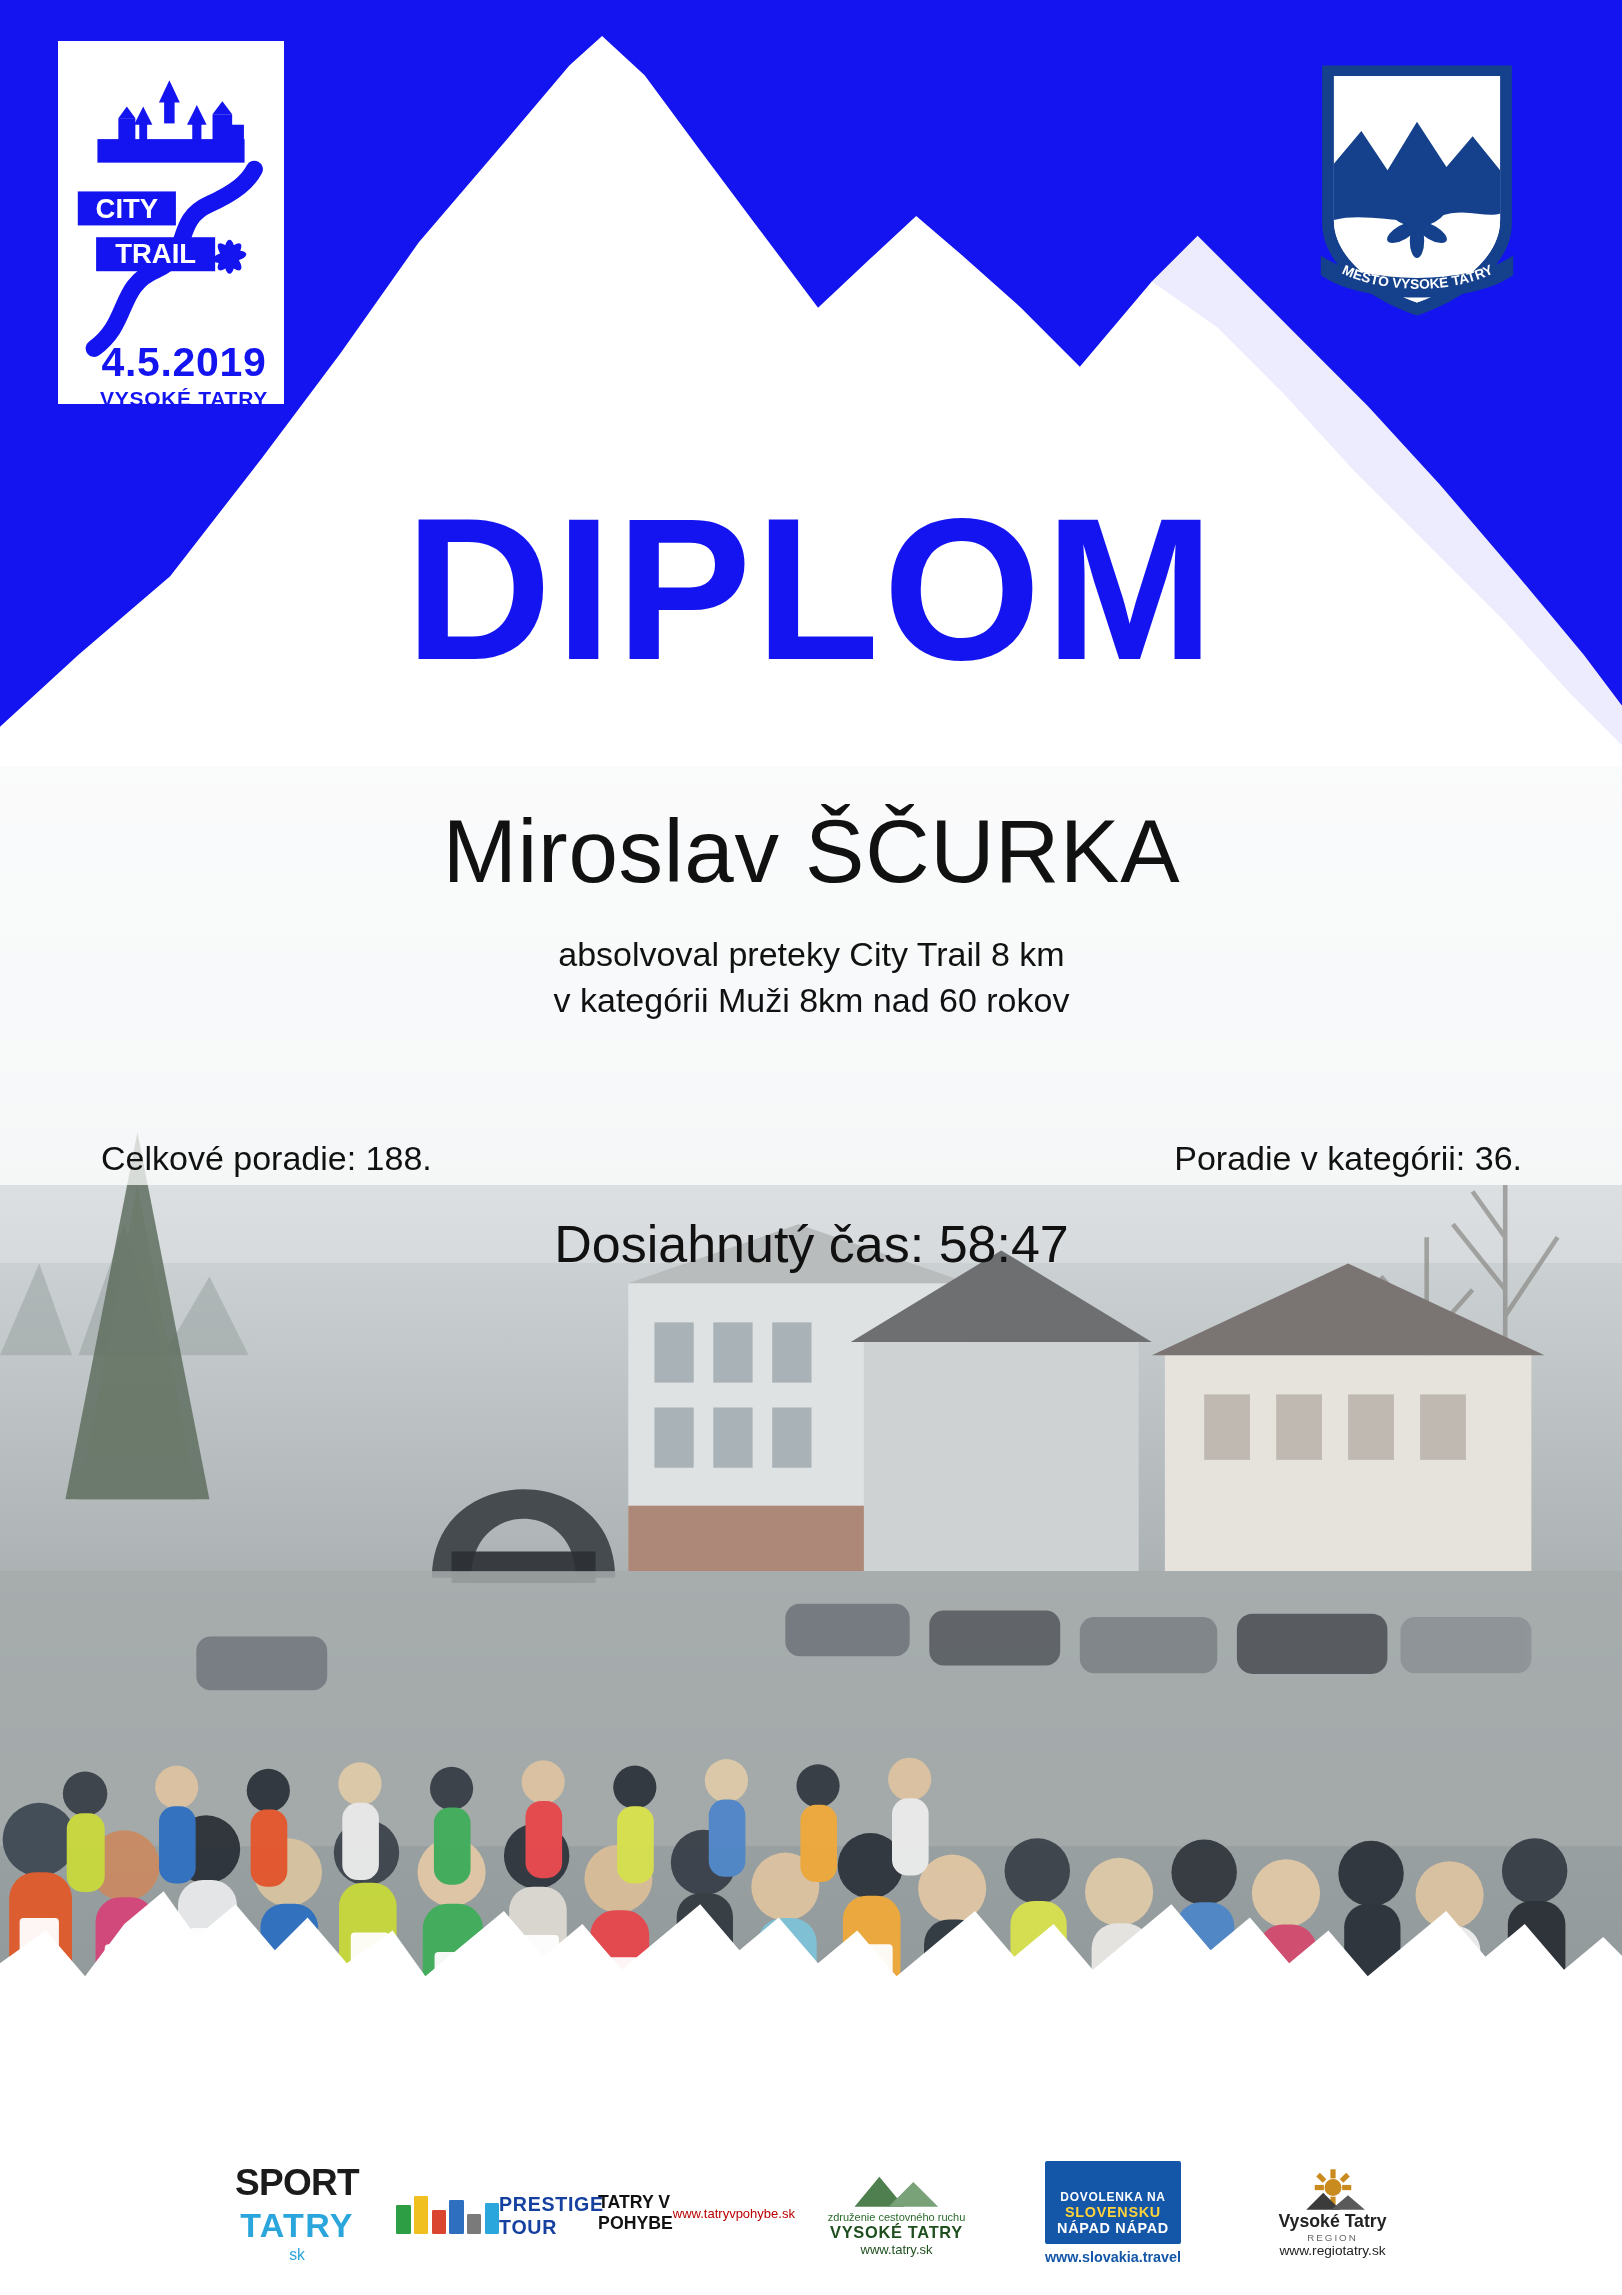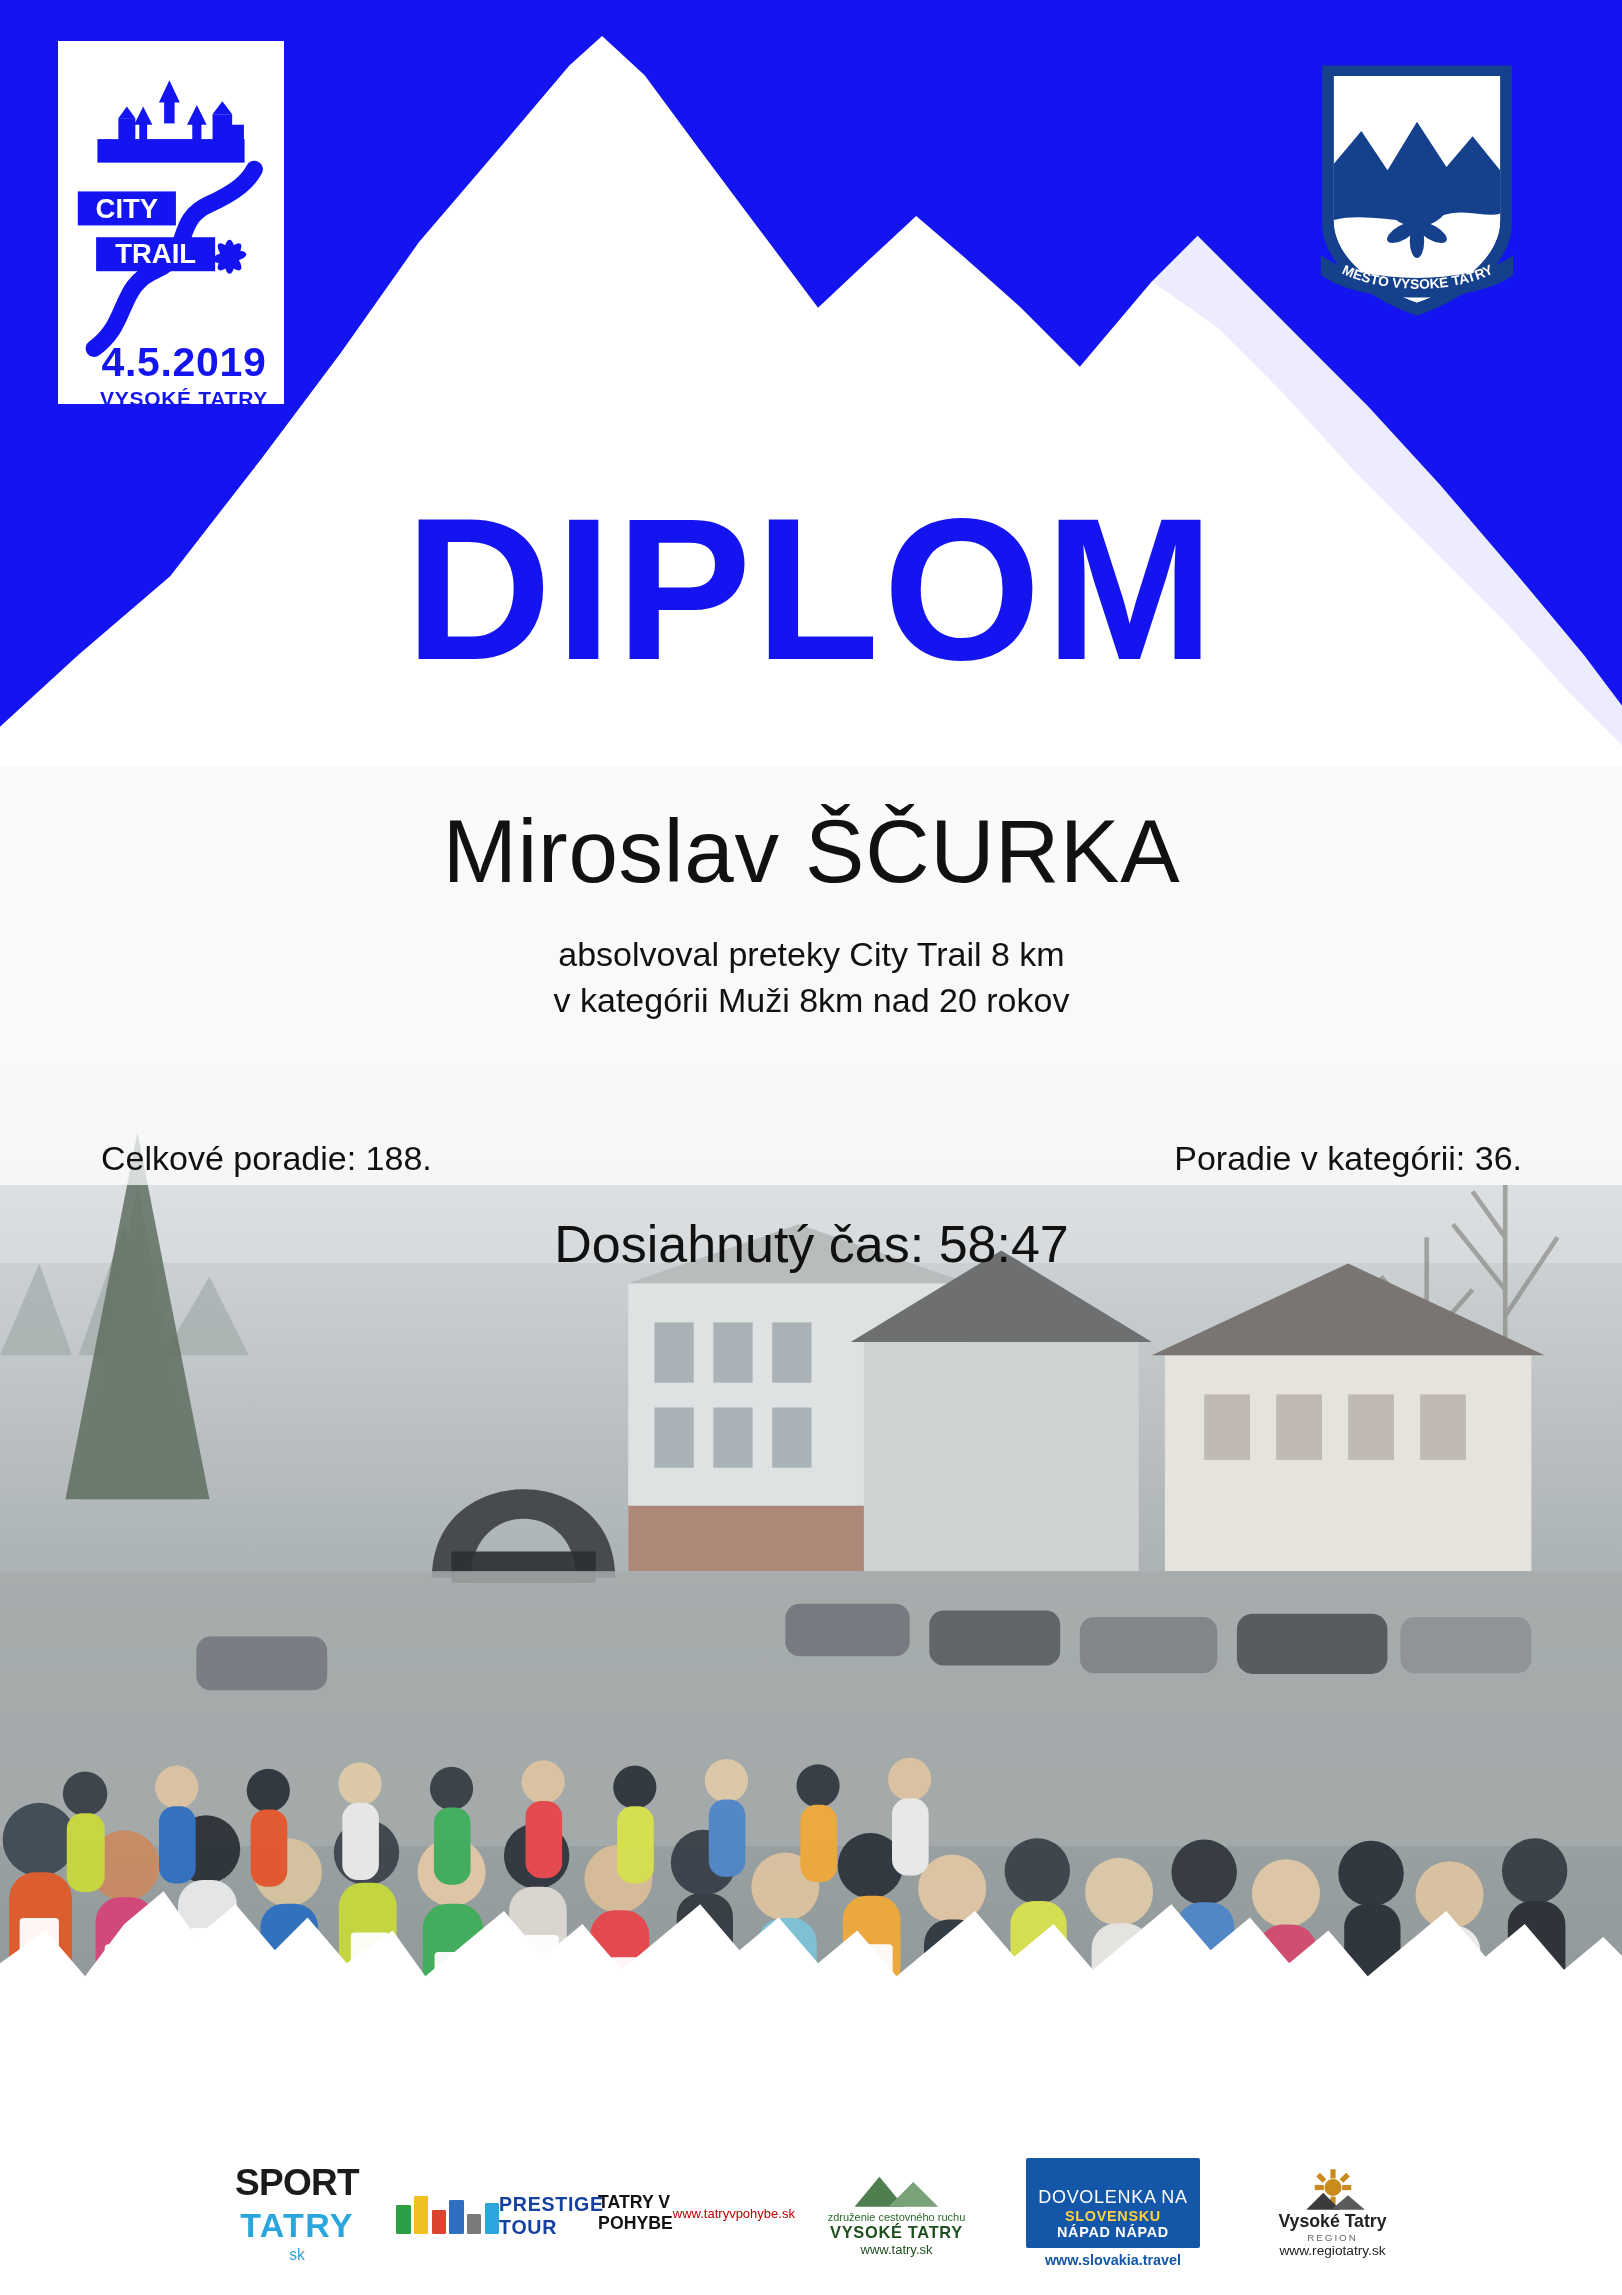--- a/index.html
+++ b/index.html
@@ -184,21 +184,21 @@
 
   
   .sp4 { width: 177px; flex-direction: column; }
   .sp4 .s-top { font-size: 11px; color: #2b6b2b; }
   .sp4 .s-name { font-size: 16.4px; font-weight: bold; color: #1f4f1f; letter-spacing: 0.7px; }
   .sp4 .s-url { font-size: 13px; color: #1f4f1f; }
 
   
   .sp5 { width: 216px; flex-direction: column; }
   .sp5 .box { background: #1457a8; color: #fff; padding: 7.9px 11.8px; border-radius: 2px; text-align: center; }
-  .sp5 .l1 { font-size: 18px; font-weight: normal; letter-spacing: 0.7px; margin-top: 21px; }
+  .sp5 .l1 { font-size: 12px; font-weight: bold; letter-spacing: 0.7px; margin-top: 21px; }
   .sp5 .l2 { font-size: 14.4px; font-weight: bold; color: #ffd23b; letter-spacing: 0.7px; }
   .sp5 .l3 { font-size: 14.4px; font-weight: bold; letter-spacing: 0.7px; }
   .sp5 .s-url { margin-top: 4.6px; font-size: 14.4px; color: #1457a8; font-weight: bold; }
 
   
   .sp6 { width: 183px; flex-direction: column; }
   .sp6 .s-name { font-size: 17.7px; font-weight: bold; color: #222; }
   .sp6 .s-sub { font-size: 9.8px; color: #666; letter-spacing: 2px; }
   .sp6 .s-url { font-size: 13.7px; color: #222; }
 </style>
@@ -411,21 +411,21 @@
         <rect x="1940" y="1842" width="58" height="54" rx="6"></rect>
       </g>
     </svg>
     <div class="whitewash"></div>
   </div>
 
   <div class="cert-text">
     <div class="athlete-name">Miroslav ŠČURKA</div>
     <div class="line-event">
       <div>absolvoval preteky City Trail 8 km</div>
-      <div>v kategórii Muži 8km nad 20 rokov</div>
+      <div>v kategórii Muži 8km nad 60 rokov</div>
     </div>
   </div>
 
   <div class="ranks">
     <div>Celkové poradie: 188.</div>
     <div>Poradie v kategórii: 36.</div>
   </div>
 
   <div class="time">Dosiahnutý čas: 58:47</div>
 

